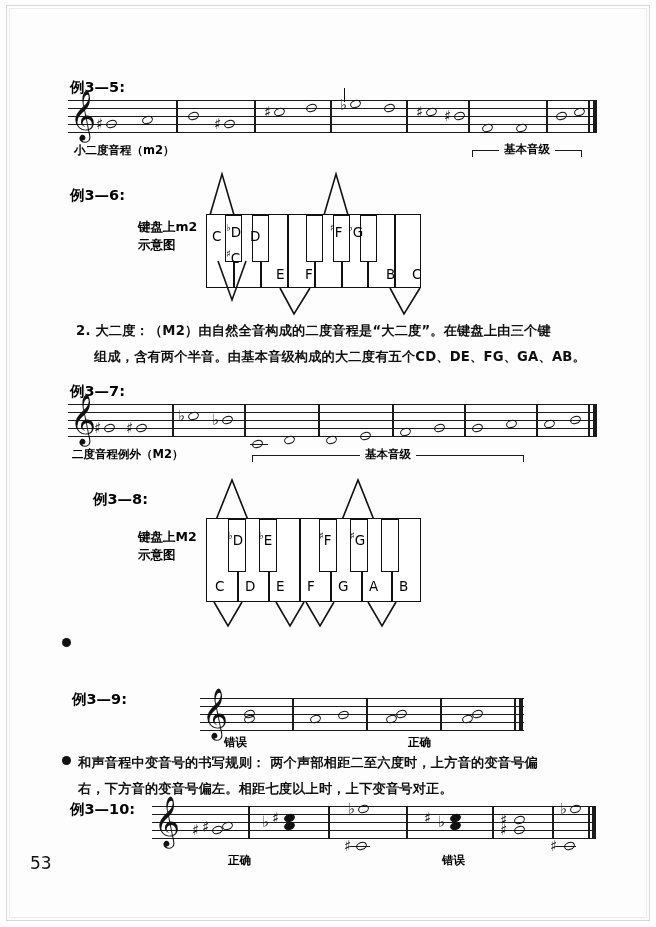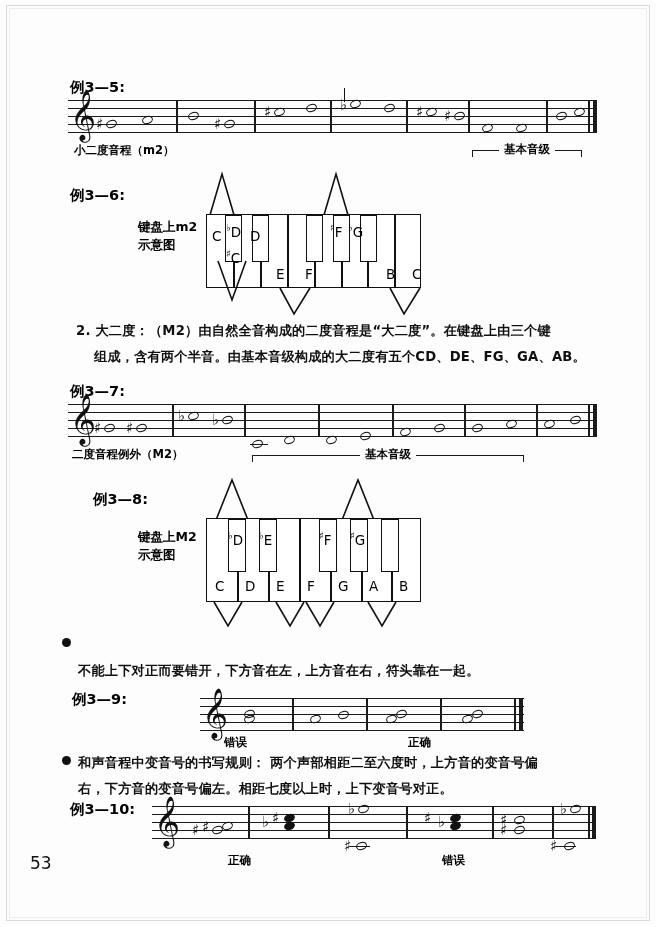--- a/index.html
+++ b/index.html
@@ -324,21 +324,20 @@
   <div class="wlabel" style="left:399px;top:578px;">B</div>
 
   <svg class="ptr" style="left:206px;top:602px;" width="220" height="26">
     <polyline points="8,0 22,24 36,0" fill="none" stroke="#111" stroke-width="1.6"></polyline>
     <polyline points="70,0 84,24 98,0" fill="none" stroke="#111" stroke-width="1.6"></polyline>
     <polyline points="100,0 114,24 128,0" fill="none" stroke="#111" stroke-width="1.6"></polyline>
     <polyline points="162,0 176,24 190,0" fill="none" stroke="#111" stroke-width="1.6"></polyline>
   </svg>
 
   <div class="bullet" style="left:62px;top:638px;"></div>
-  <div class="para" style="left:78px;top:658px;width:520px;">不能上下对正而要错开，下方音在左，上方音在右，符头靠在一起。</div>
 
   <div class="exlabel abs" style="left:72px;top:690px;">例3—9:</div>
 
   <div class="staff" style="left:200px;top:698px;width:324px;height:34px;">
     <div class="ln" style="top:0px;"></div>
     <div class="ln" style="top:8px;"></div>
     <div class="ln" style="top:16px;"></div>
     <div class="ln" style="top:24px;"></div>
     <div class="ln" style="top:32px;"></div>
     <div class="clef" style="left:2px;top:-7px;font-size:44px;">𝄞</div>

